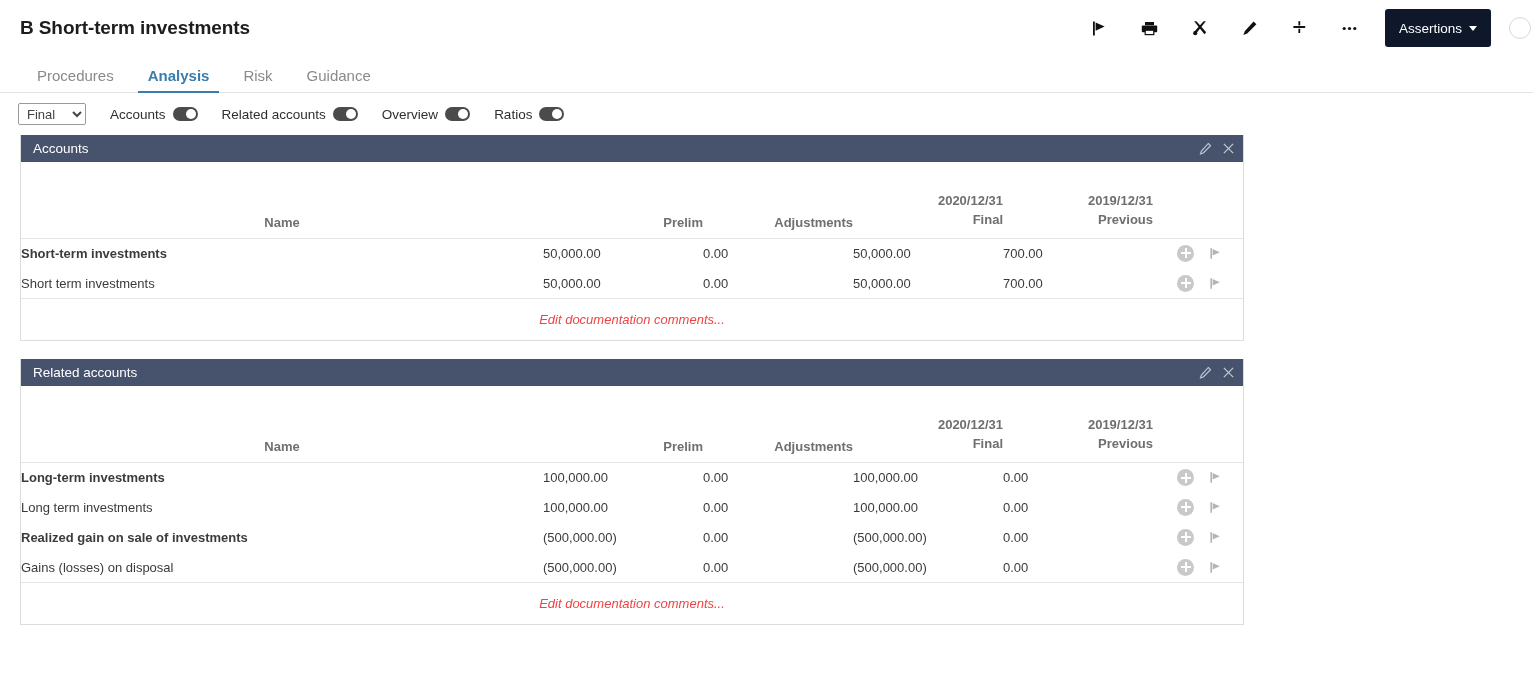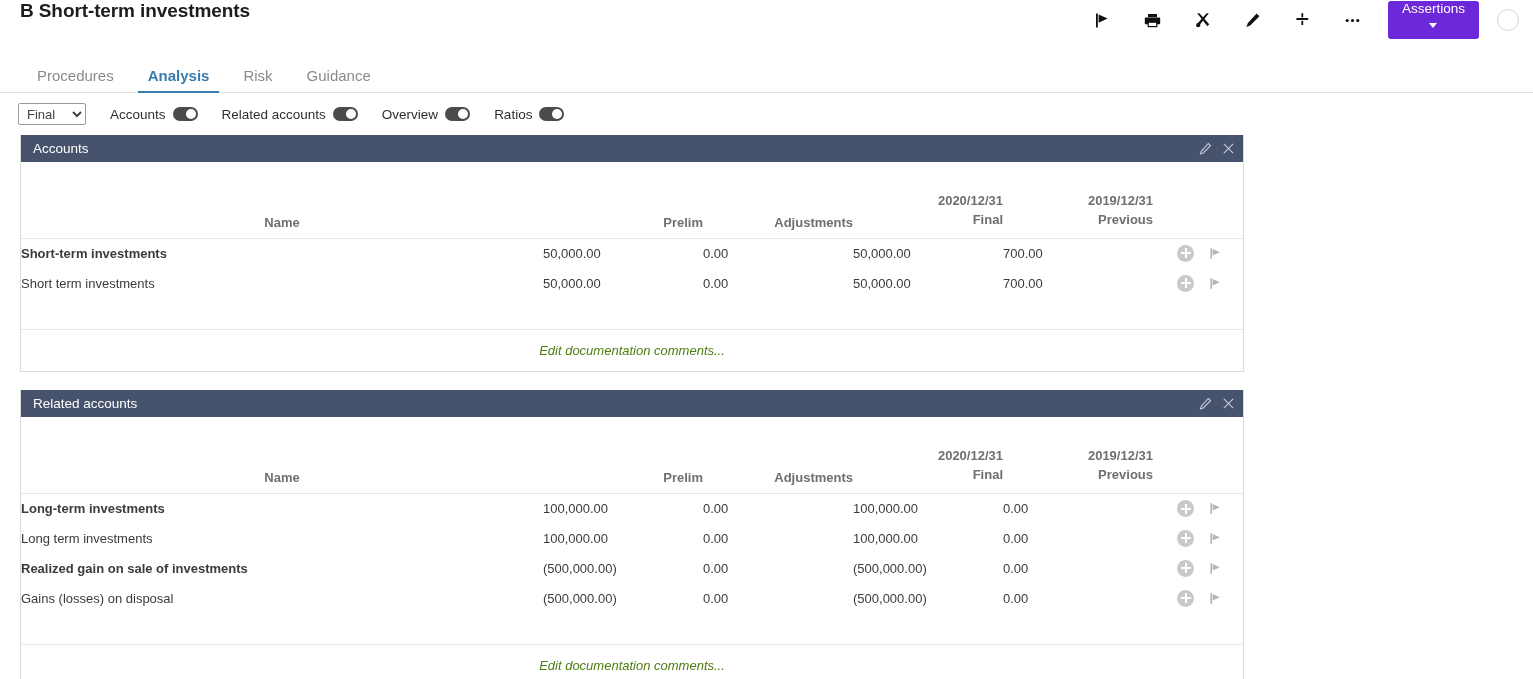--- a/index.html
+++ b/index.html
@@ -10,22 +10,22 @@
     font-family: "Liberation Sans", sans-serif;
     color: #333333;
     overflow: hidden;
   }
 
   
   .topbar {
     position: relative;
     height: 56px;
     display: flex;
-    align-items: flex-start;
-    padding: 0 14px 0 20px;
+    align-items: center;
+    padding: 0 2px 0 20px;
   }
   .page-title {
     font-size: 19px;
     font-weight: bold;
     color: #1d1d1d;
     letter-spacing: -0.1px;
   }
   .topbar-actions {
     margin-left: auto;
     display: flex;
@@ -35,30 +35,30 @@
   .icon-btn {
     width: 50px; height: 40px;
     display: flex; align-items: center; justify-content: center;
     cursor: pointer;
     background: none; border: none;
     color: #111111;
   }
   .icon-btn svg { display: block; }
   .assertions-btn {
     margin-left: 10px;
-    background: #6d28d9;
+    background: #0f172a;
     color: #ffffff;
     border: none;
     border-radius: 3px;
     height: 38px;
     padding: 0 14px;
     font-size: 13.5px;
     font-family: "Liberation Sans", sans-serif;
     cursor: pointer;
-    display: flex; align-items: center; gap: 7px; flex-direction: column;
+    display: flex; align-items: center; gap: 7px;
   }
   .caret-down {
     width: 0; height: 0;
     border-left: 4.5px solid transparent;
     border-right: 4.5px solid transparent;
     border-top: 5px solid #ffffff;
     display: inline-block;
   }
   .avatar-circle {
     margin-left: 18px;
@@ -244,24 +244,23 @@
   .plus-circle::after  { top: 3.5px; bottom: 3.5px; left: 7.5px; width: 2px; }
   .flag-gray { cursor: pointer; flex: none; color: #b5b5b5; display:flex; }
 
   .doc-comments {
     border-top: 1px solid #e6e6e6;
     height: 42px;
     display: flex;
     align-items: center;
     justify-content: center;
     font-style: italic;
-    color: #4d7c0f;
+    color: #ef4444;
     font-size: 13px;
     cursor: text;
-    margin-top: 31px;
   }
 </style>
 </head>
 <body>
 
 <div class="topbar">
   <div class="page-title">B Short-term investments</div>
 
   <div class="topbar-actions">
 

